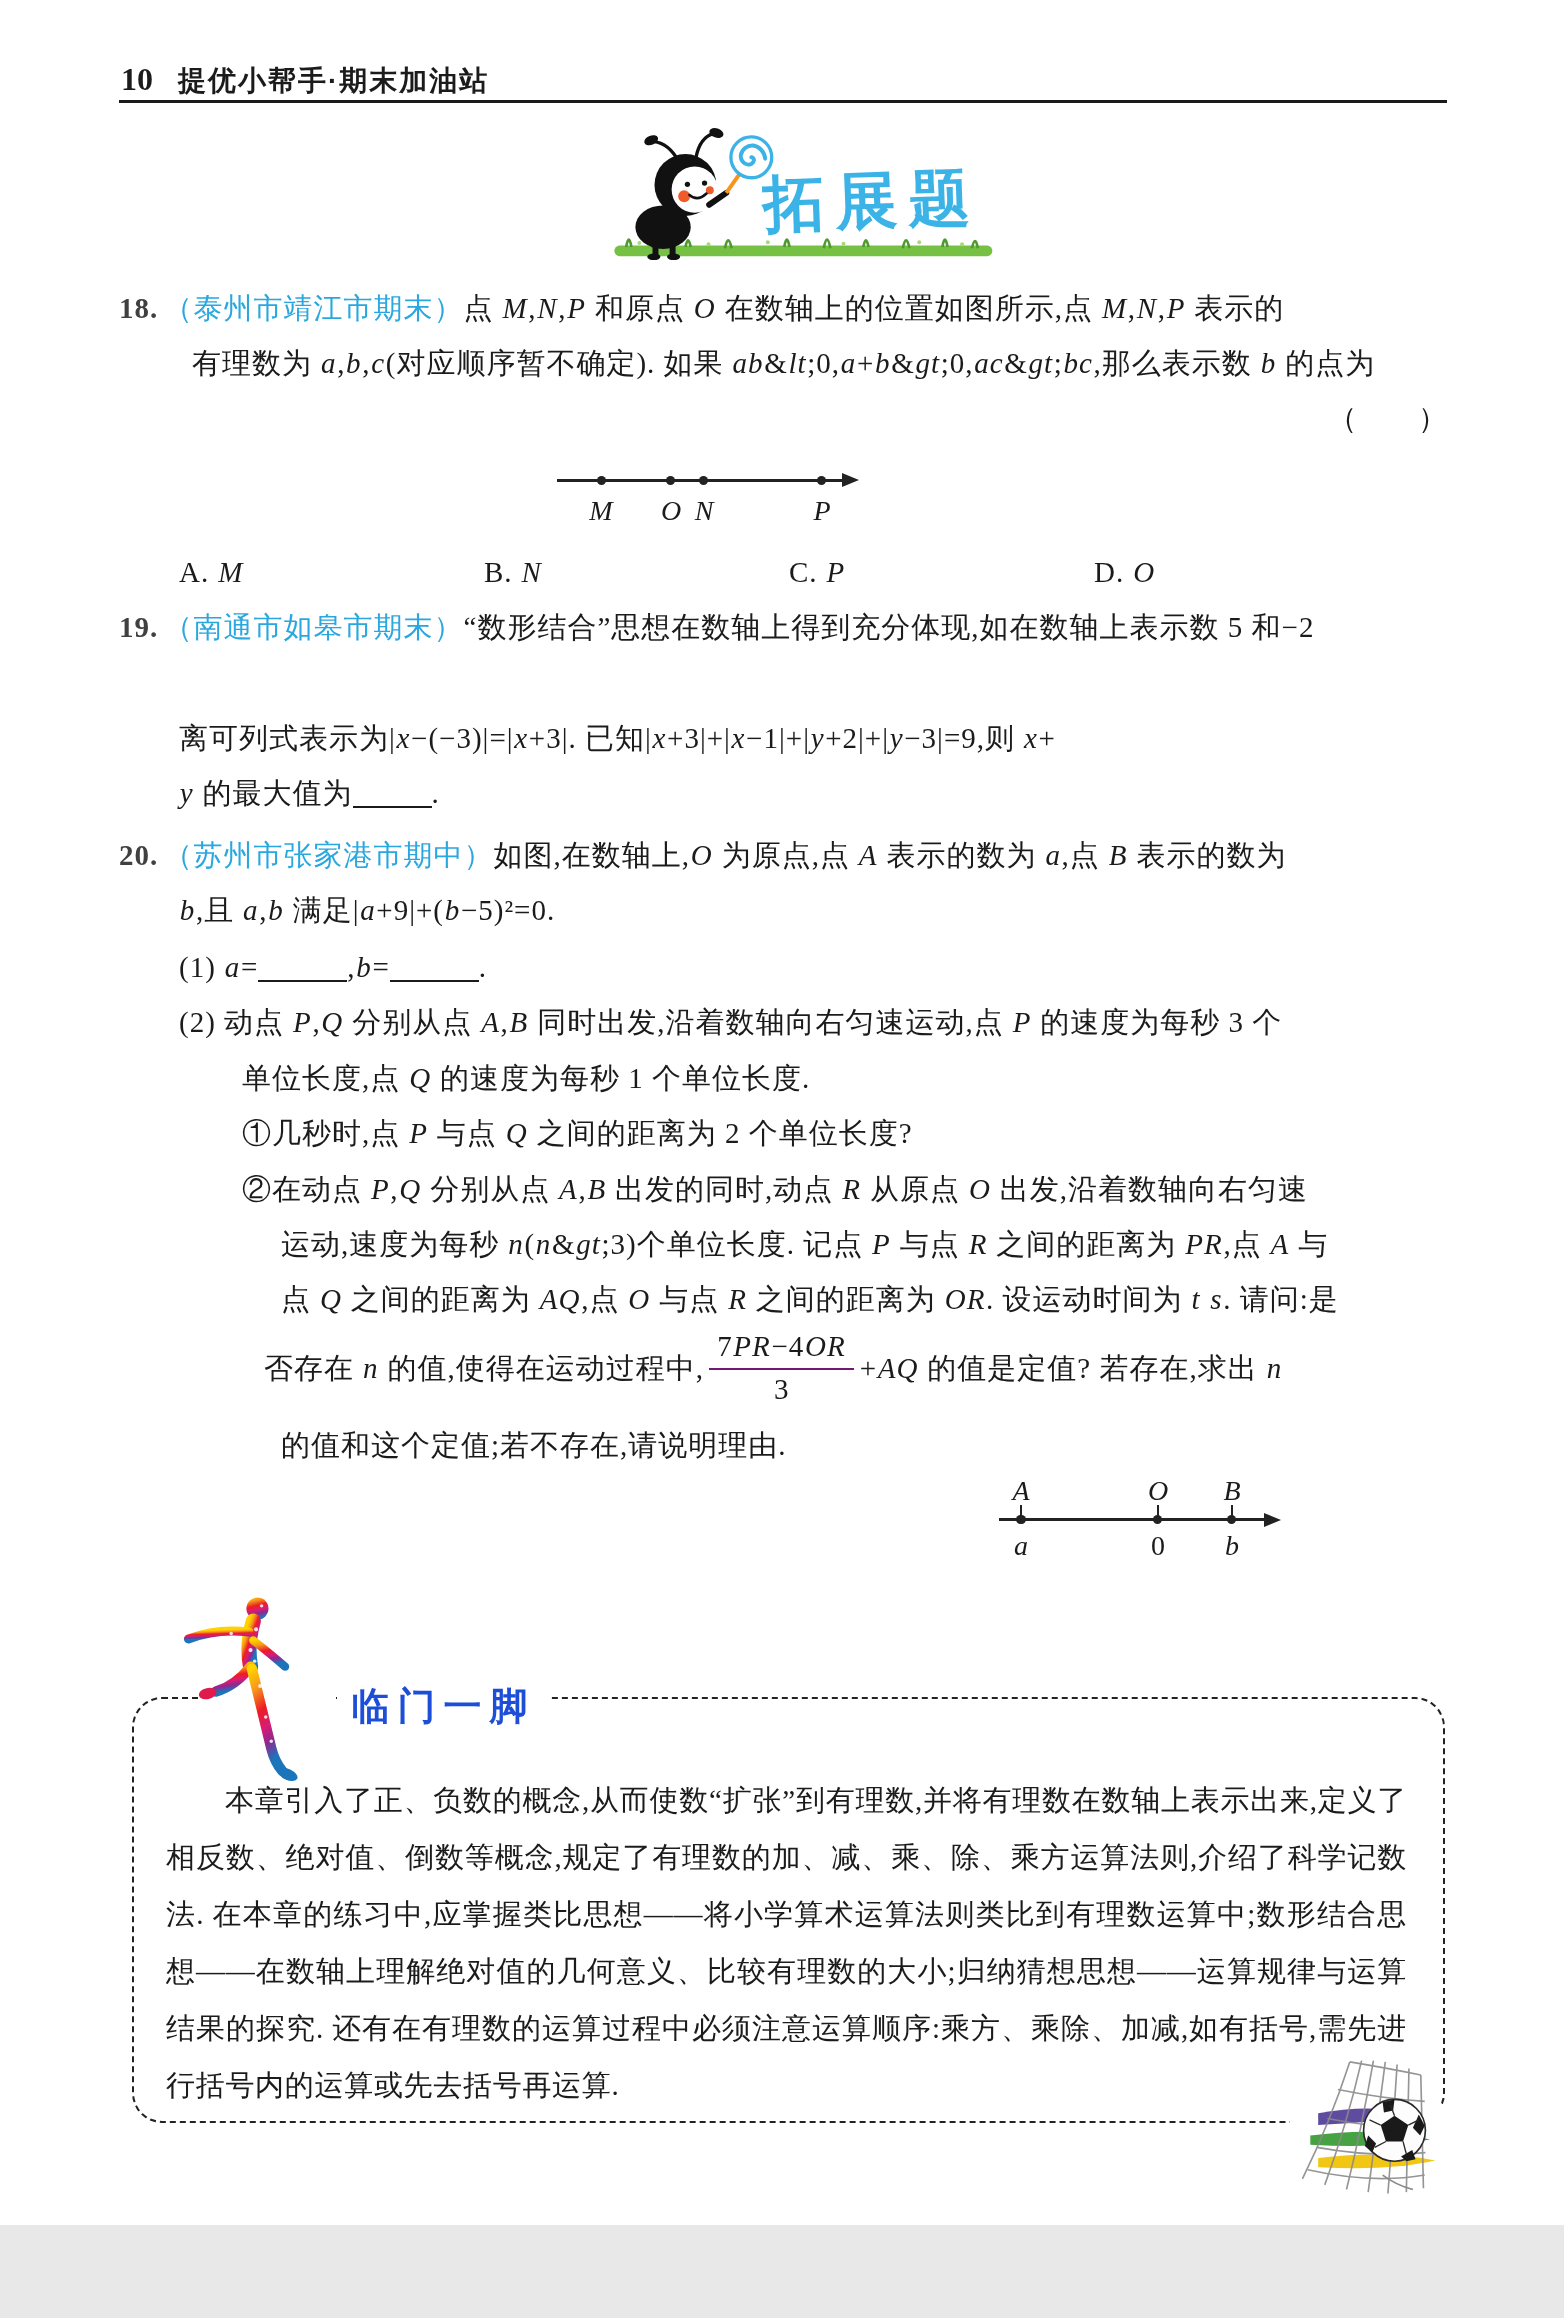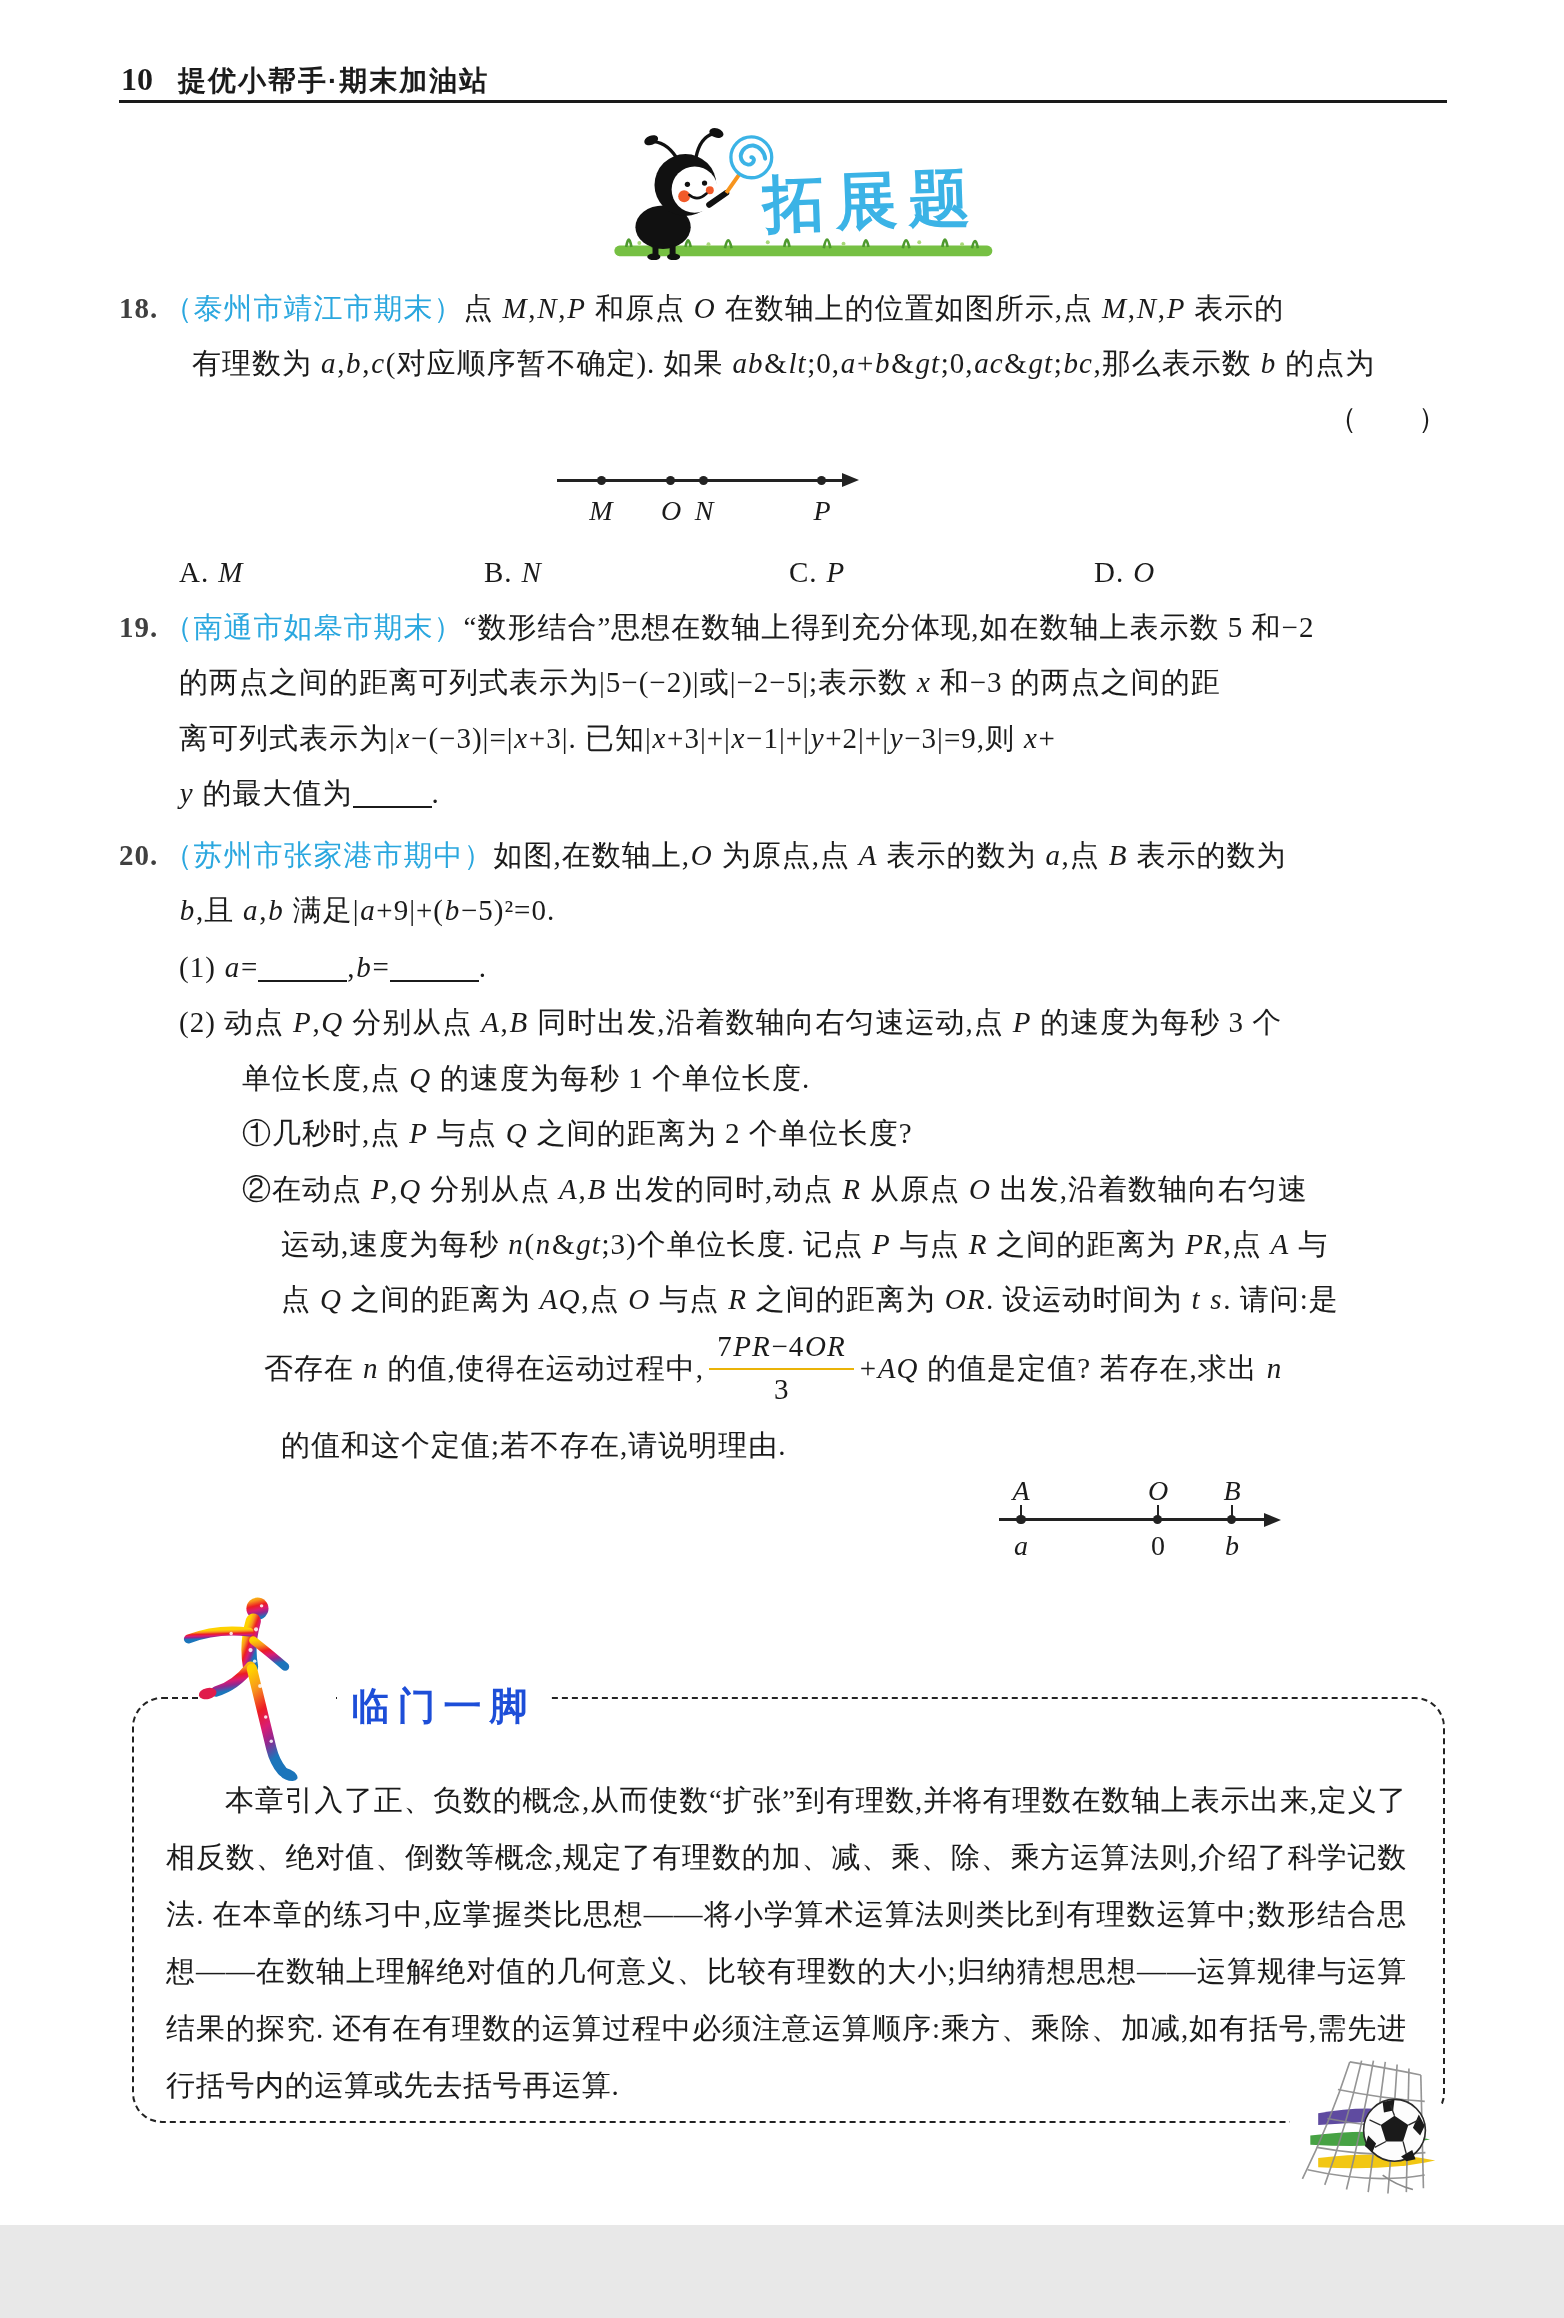--- a/index.html
+++ b/index.html
@@ -26,21 +26,21 @@
   .line i{font-style:italic; padding:0 0.7px;}
   .pnum{color:#404040; font-weight:700; margin-right:5.3px;}
   .psrc{color:#2aa7df;}
   .blank{display:inline-block; border-bottom:2px solid #1b1b1b; position:relative; top:5.3px;}
   .w120{width:79px;} .w135{width:89px;}
   .right-align{text-align:right; width:1269px;}
   .choices span.choice-cell{display:inline-block; width:305px;}
   
   .frac-line{display:flex; align-items:center;}
   .fraction{display:inline-flex; flex-direction:column; align-items:center; margin:0 5.3px; vertical-align:middle;}
-  .fraction .fnum{padding:0 8px 4px; border-bottom:2px solid #eab308;}
+  .fraction .fnum{padding:0 8px 4px; border-bottom:2px solid #701a75;}
   .fraction .fden{padding-top:2.6px;}
   
   .numline{position:absolute;}
   .numline .axis{position:absolute; height:2.6px; background:#222;}
   .numline .arrow{position:absolute; width:0; height:0; border-left:17px solid #222; border-top:7.2px solid transparent; border-bottom:7.2px solid transparent;}
   .numline .dot{position:absolute; width:9.2px; height:9.2px; border-radius:50%; background:#222;}
   .numline .tick{position:absolute; width:2px; height:10.5px; background:#222;}
   .numline .lbl{position:absolute; font-size:28px; font-style:italic; width:26px; text-align:center;}
   .numline .lbl.upright{font-style:normal;}
   
@@ -137,23 +137,20 @@
     <span class="lbl" style="left:295px; top:40px;"><i>P</i></span>
   </div>
 
   <div class="line choices" style="left:179px; top:555px;">
     <span class="choice-cell"><span>A.</span>&nbsp;<span><i>M</i></span></span><span class="choice-cell"><span>B.</span>&nbsp;<span><i>N</i></span></span><span class="choice-cell"><span>C.</span>&nbsp;<span><i>P</i></span></span><span class="choice-cell"><span>D.</span>&nbsp;<span><i>O</i></span></span>
   </div>
 
   <div class="line" style="left:119px; top:610px;">
     <span class="pnum">19.</span><span class="psrc">（南通市如皋市期末）</span><span>“数形结合”思想在数轴上得到充分体现,如在数轴上表示数 5 和−2</span>
   </div>
-  <div class="line" style="left:179px; top:665px;">
-    <span>的两点之间的距离可列式表示为|5−(−2)|或|−2−5|;表示数 <i>x</i> 和−3 的两点之间的距</span>
-  </div>
   <div class="line" style="left:179px; top:721px;">
     <span>离可列式表示为|<i>x</i>−(−3)|=|<i>x</i>+3|. 已知|<i>x</i>+3|+|<i>x</i>−1|+|<i>y</i>+2|+|<i>y</i>−3|=9,则 <i>x</i>+</span>
   </div>
   <div class="line" style="left:179px; top:776px;">
     <span><i>y</i> 的最大值为</span><span class="blank w120"></span><span>.</span>
   </div>
 
   <div class="line" style="left:119px; top:838px;text-align:center;">
     <span class="pnum">20.</span><span class="psrc">（苏州市张家港市期中）</span><span>如图,在数轴上,<i>O</i> 为原点,点 <i>A</i> 表示的数为 <i>a</i>,点 <i>B</i> 表示的数为</span>
   </div>

